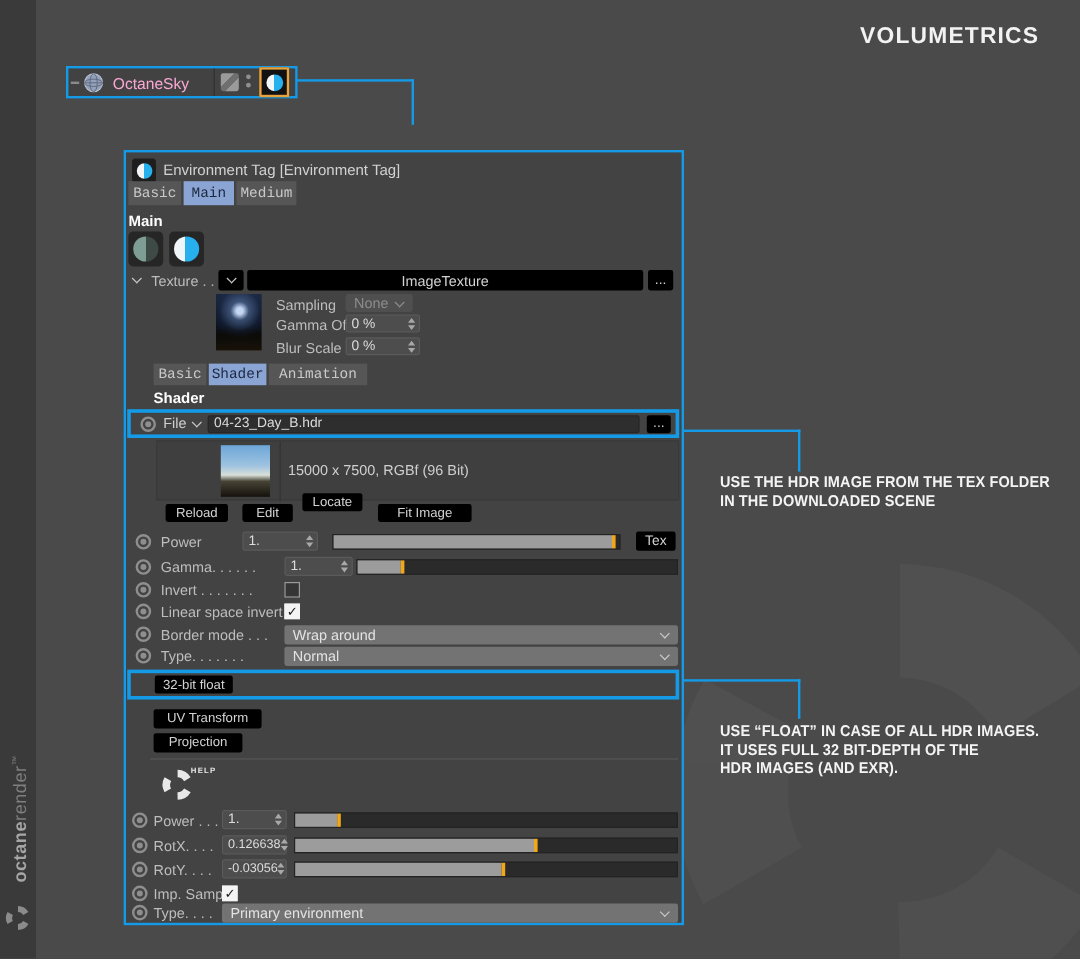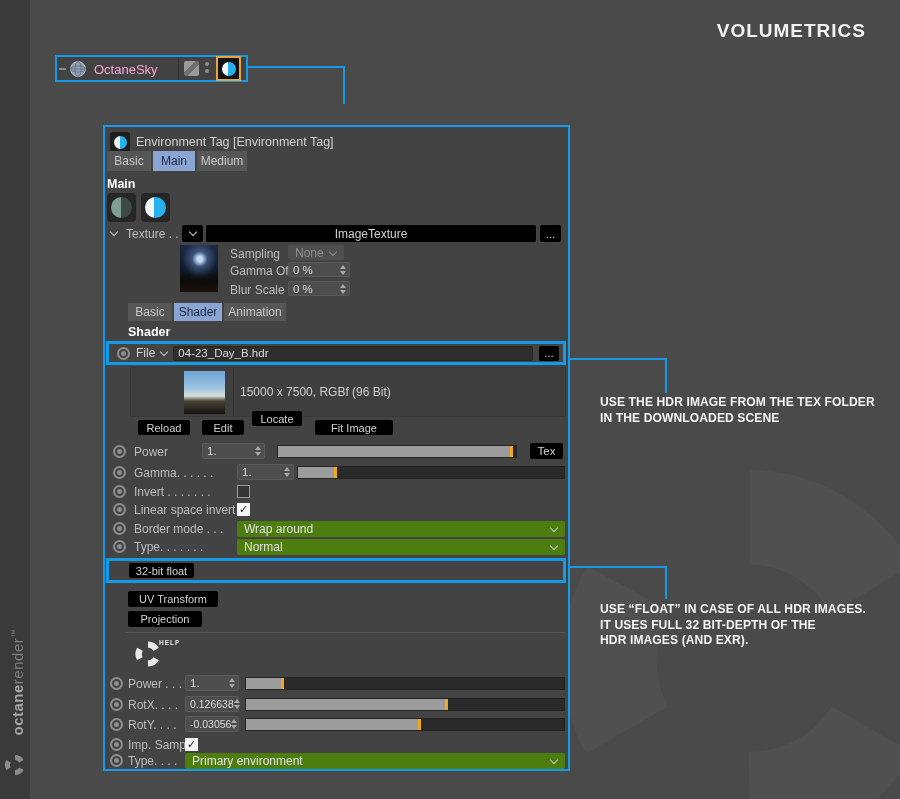--- a/index.html
+++ b/index.html
@@ -69,21 +69,21 @@
     background:#434343; border:2px solid #149ae6;
   }
   .panel .abs { position:absolute; }
 
   .tag-ico { left:5px; top:5px; width:20px; height:20px; background:#1e1e1e;
     border-radius:3px; display:flex; align-items:center; justify-content:center; }
   .tag-ico .halfmoon { width:13px; height:13px; }
   .panel-title { left:31px; top:8px; font-size:12.5px; color:#d2d2d2; }
 
   .tab { background:#565656; color:#c9c9c9; font-size:12px; height:20px;
-    display:flex; align-items:center; justify-content:center; }
+    display:flex; align-items:center; justify-content:center;font-family:Liberation Mono, monospace; }
   .tab.sel { background:#8aa4d4; color:#1d2940; }
   .subtab { height:18px; }
 
   .bold-label { font-weight:bold; font-size:12.5px; color:#fdfdfd; }
 
   .icobtn { width:29px; height:29px; background:#262626; border-radius:4px;
     display:flex; align-items:center; justify-content:center; }
   .icobtn .c { width:21px; height:21px; border-radius:50%; }
   .c.env { background:linear-gradient(90deg,#7d9d95 0 50%,#3e4a46 50% 100%); }
   .c.tex { background:linear-gradient(90deg,#eef6f9 0 44%,#27b0ee 44% 100%); }
@@ -98,21 +98,21 @@
 
   .field { background:#4d4d4d; border:1px solid #5a5a5a; border-radius:2px;
     display:flex; align-items:center; justify-content:space-between;
     padding:0 3px 0 4px; font-size:11.5px; color:#dcdcdc; }
   .field.dark { background:#2e2e2e; border-color:#262626; justify-content:flex-start; }
   .step { display:flex; flex-direction:column; gap:2px; align-items:center; }
   .step i { width:0; height:0; border-left:3px solid transparent; border-right:3px solid transparent; }
   .step .tu { border-bottom:4px solid #a8a8a8; }
   .step .td { border-top:4px solid #a8a8a8; }
 
-  .dd { background:#4d7c0f; border-radius:2px; display:flex; align-items:center;
+  .dd { background:#737373; border-radius:2px; display:flex; align-items:center;
     padding:0 20px 0 7px; font-size:12px; color:#e3e3e3; position:relative; }
   .dd .chev { position:absolute; right:8px; top:4px; }
   .dd.dis { background:#4f4f4f; color:#8d8d8d; }
   .dd.dis .chev { border-color:#8d8d8d; }
 
   .slider { background:#2a2a2a; border:1px solid #232323; position:relative; }
   .sl-fill { height:100%; background:#9c9c9c; position:relative; }
   .sl-fill::after { content:''; position:absolute; right:-3px; top:0; width:3px;
     height:100%; background:#f2a71b; }
 
@@ -244,21 +244,21 @@
     <div class="abs field" style="left:183px;top:154px;width:62px;height:15px">
       <span>0 %</span>
       <span class="step">
           <i class="tu"></i>
           <i class="td"></i>
         </span>
     </div>
 
     <div class="abs tab subtab" style="left:23px;top:176px;width:44px">Basic</div>
     <div class="abs tab subtab sel" style="left:69px;top:176px;width:48px">Shader</div>
-    <div class="abs tab subtab" style="left:119px;top:176px;width:62px">Animation</div>
+    <div class="abs tab subtab" style="left:119px;top:176px;width:82px">Animation</div>
 
     <span class="abs bold-label" style="left:23px;top:198px">Shader</span>
 
     <div class="abs hl-box" style="left:1px;top:214px;width:460px;height:24px;display:flex;align-items:center;gap:6px;padding:0 4px 0 8px">
       <span class="radio"></span>
       <span class="lbl" style="color:#d0d0d0">File</span>
       <i class="chev" style="margin-top:-3px"></i>
       <div class="field dark" style="flex:1;height:15px">
           <span>04-23_Day_B.hdr</span>
         </div>

